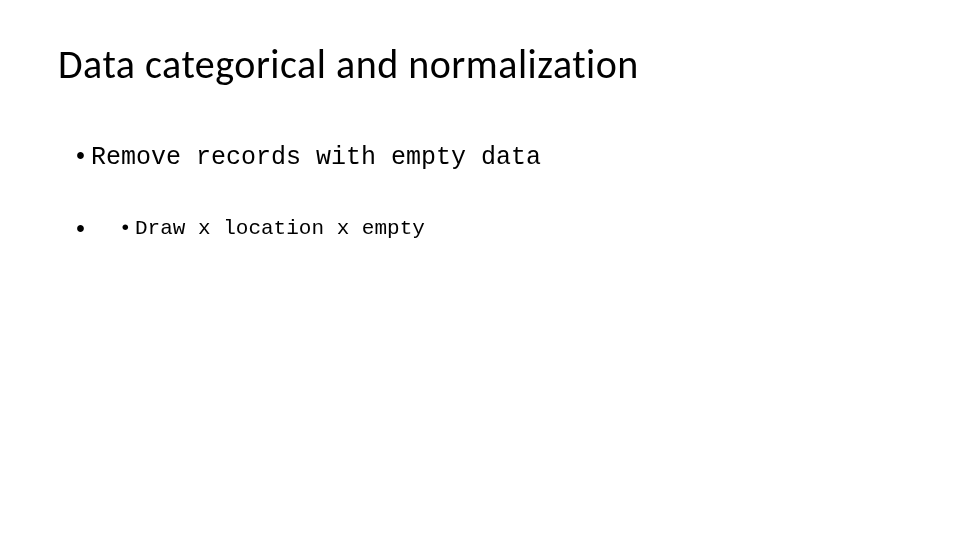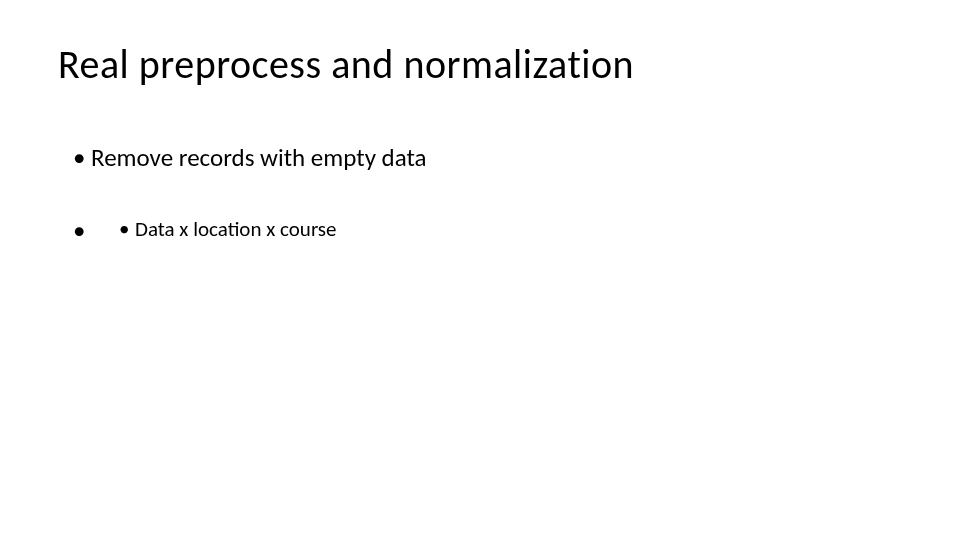--- a/index.html
+++ b/index.html
@@ -32,20 +32,21 @@
     }
     ul.level1 {
       list-style: none;
     }
     ul.level1 > li {
       font-size: 25px;
       font-weight: 400;
       line-height: 1.38;
       position: relative;
       padding-left: 18px;
+      font-family: Liberation Mono, monospace;
     }
     ul.level1 > li::before {
       content: "•";
       position: absolute;
       left: 0;
     }
     ul.level2 {
       list-style: none;
       padding-left: 28px;
       margin-top: 2px;
@@ -63,27 +64,27 @@
       left: 0;
     }
     .gap {
       height: 36px;
     }
   </style>
 </head>
 <body>
 
 <div class="slide">
-  <h1 class="title">Real preprocess and normalization</h1>
+  <h1 class="title">Data categorical and normalization</h1>
   <div class="content">
     <ul class="level1">
       <li>Remove records with empty data</li>
     </ul>
     <div class="gap"></div>
     <ul class="level1">
       <li>
         <ul class="level2">
-          <li>Data x location x course</li>
+          <li>Draw x location x empty</li>
         </ul>
       </li>
     </ul>
   </div>
 </div>
 
 </body></html>

